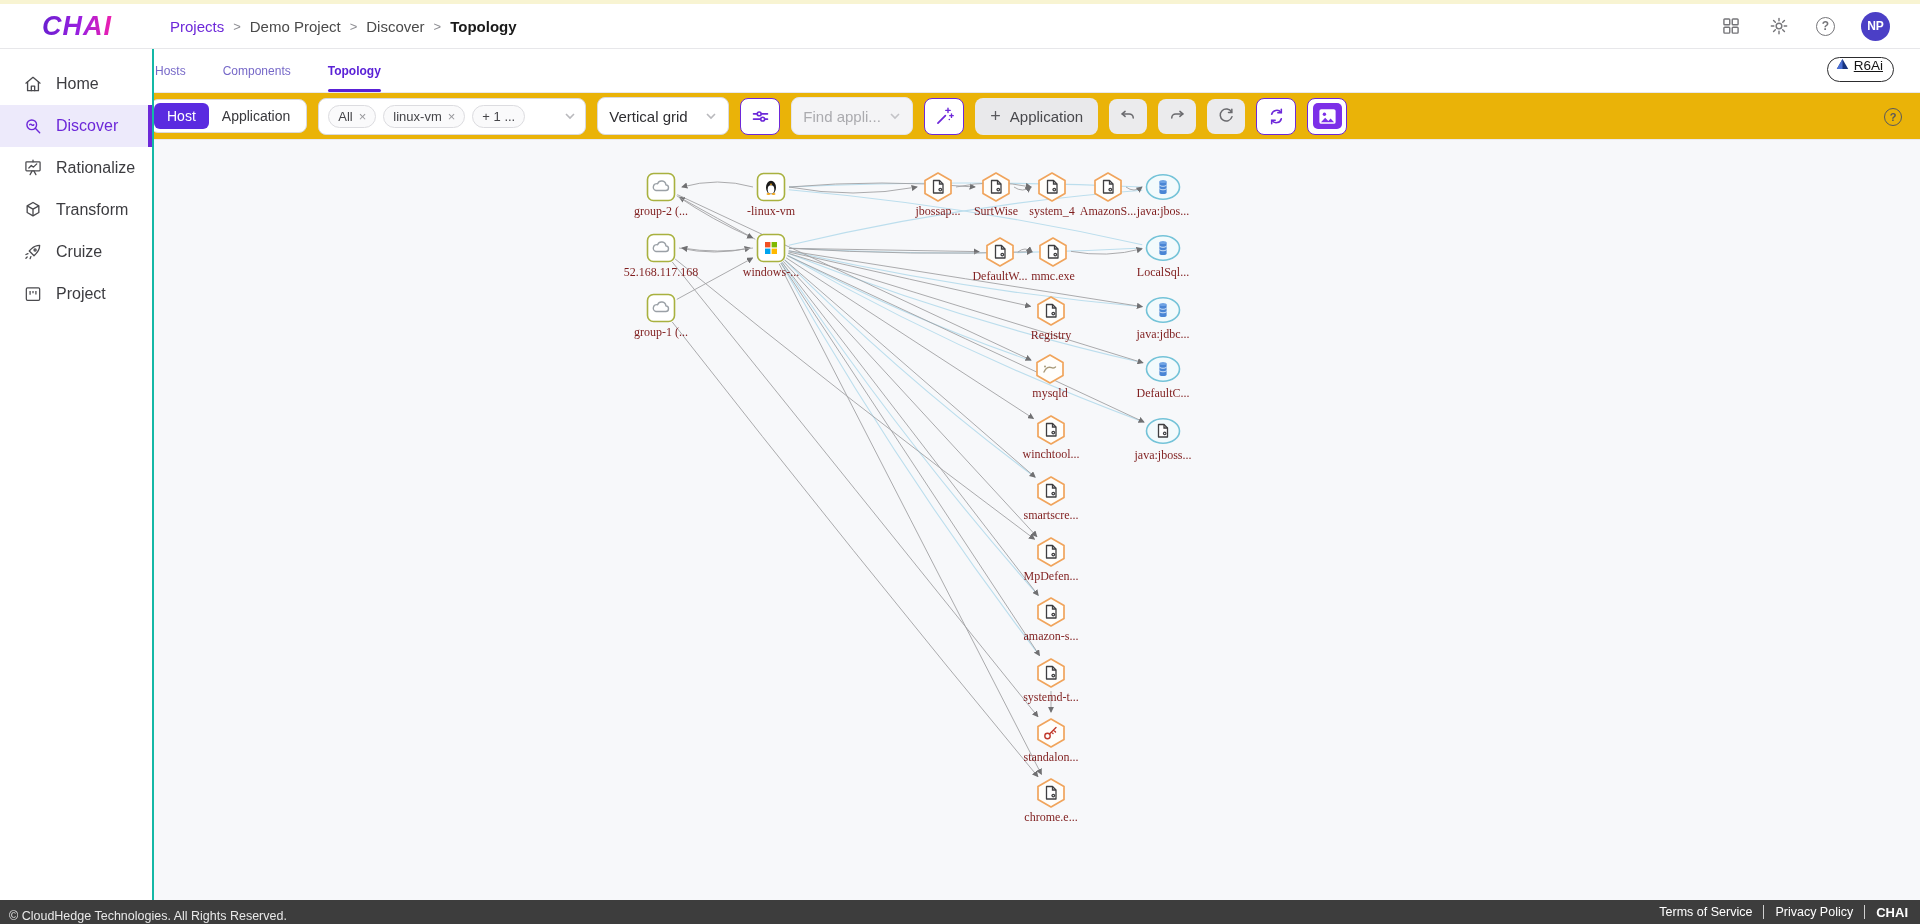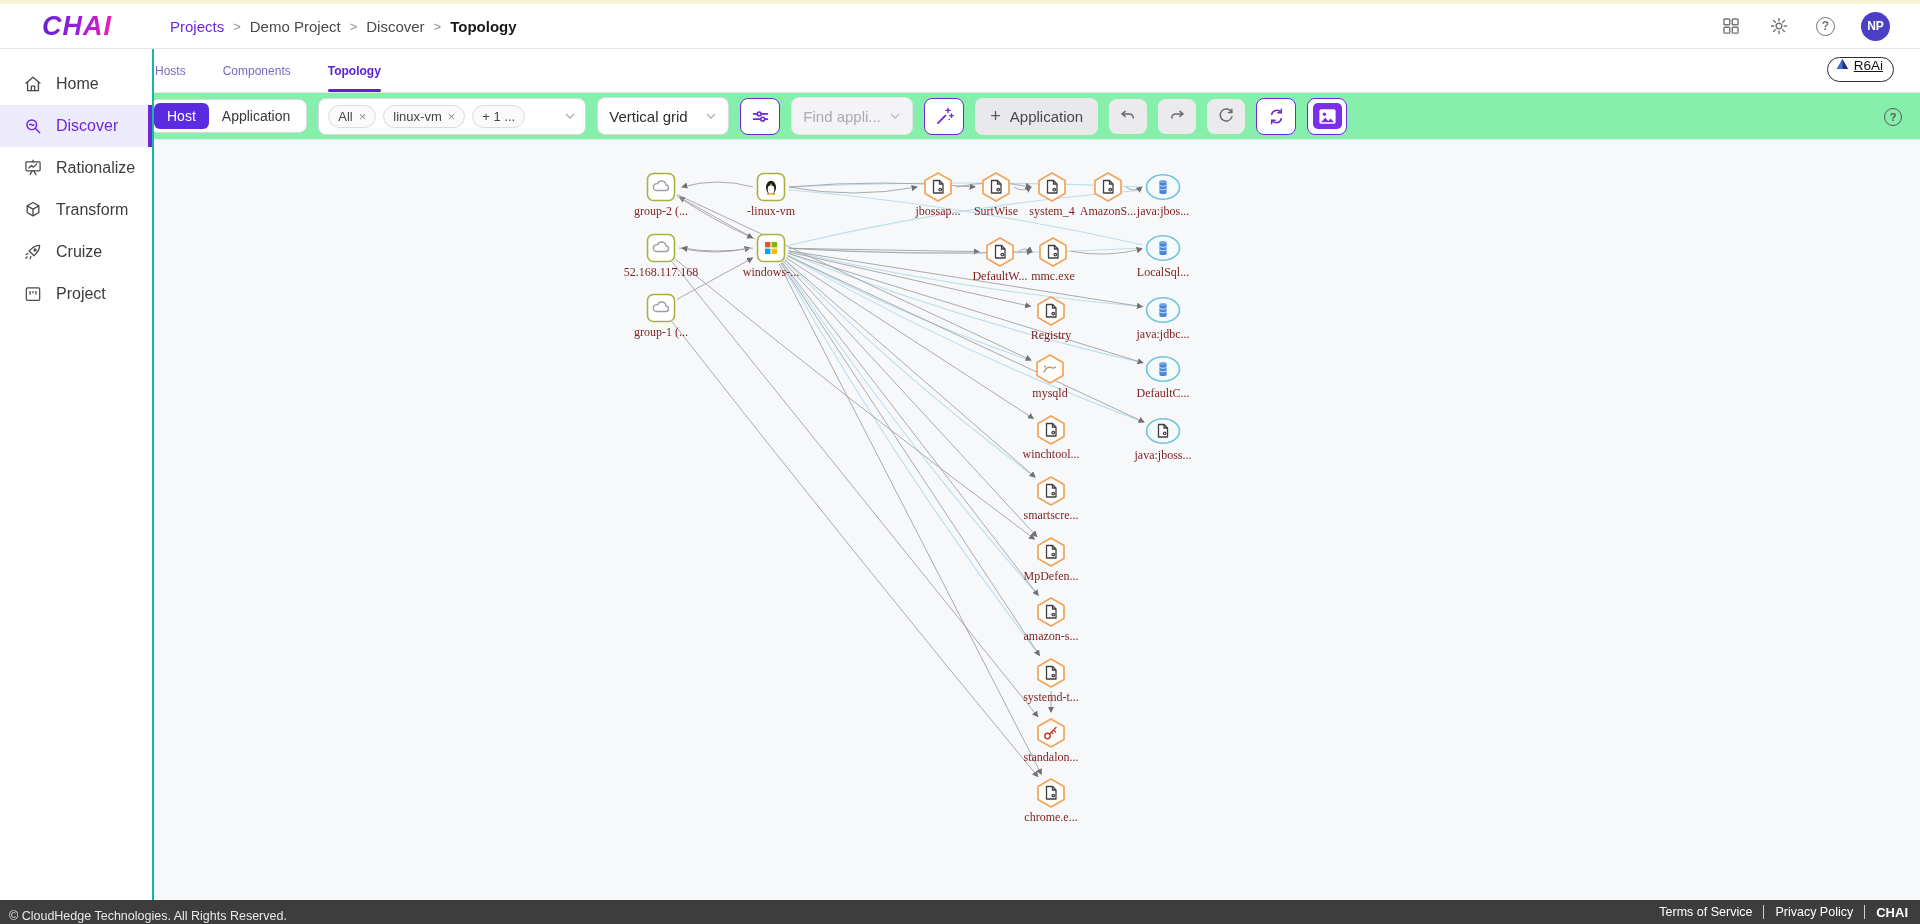--- a/index.html
+++ b/index.html
@@ -44,21 +44,21 @@
   .tabsbar { height:44px; background:#fff; border-bottom:1px solid #e8e8ec; display:flex; align-items:stretch;
              padding-left:18px; position:relative; }
   .tab { display:flex; align-items:center; margin-right:37px; font-size:12px; color:#7668c8; cursor:pointer; position:relative; }
   .tab.active { color:#5a21d6; font-weight:bold; }
   .tab.active::after { content:""; position:absolute; left:0; right:0; bottom:0; height:3.5px; border-radius:3px; background:#5a21d6; }
   .ai-badge { position:absolute; right:26px; top:8px; height:25px; border:1.5px solid #2c2c2e; border-radius:13px;
               background:#fff; display:flex; gap:5px; padding:0 10px 0 8px;
               font-size:13.5px; color:#141414; cursor:pointer;text-decoration:underline; }
 
   
-  .toolbar { height:47px; background:#86efac; border-bottom:1px solid #e9e9ed; display:flex; align-items:center;
+  .toolbar { height:47px; background:#eab308; border-bottom:1px solid #e9e9ed; display:flex; align-items:center;
              gap:11px; padding-left:13px; position:relative; }
   .seg { display:flex; align-items:center; border:1px solid #d9d9de; border-radius:8px; background:#fff; padding:3px; }
   .seg-host { background:#5a2be0; color:#fff; border-radius:6px; padding:5px 13px; font-size:14px; cursor:pointer; }
   .seg-app  { color:#38383c; padding:5px 13px; font-size:14px; cursor:pointer; }
   .chipsbox { width:268px; height:37px; border:1px solid #d9d9de; border-radius:8px; background:#fff;
               display:flex; align-items:center; gap:7px; padding:0 9px; cursor:pointer; }
   .chip { border:1px solid #dcdce0; border-radius:14px; background:#fafafb; color:#454549; font-size:13px;
           padding:3px 9px; display:flex; align-items:center; gap:6px; white-space:nowrap; }
   .chip .x { color:#97979b; font-size:13px; line-height:1; cursor:pointer; }
   .chev { margin-left:auto; color:#b9b9bd; display:flex; }

